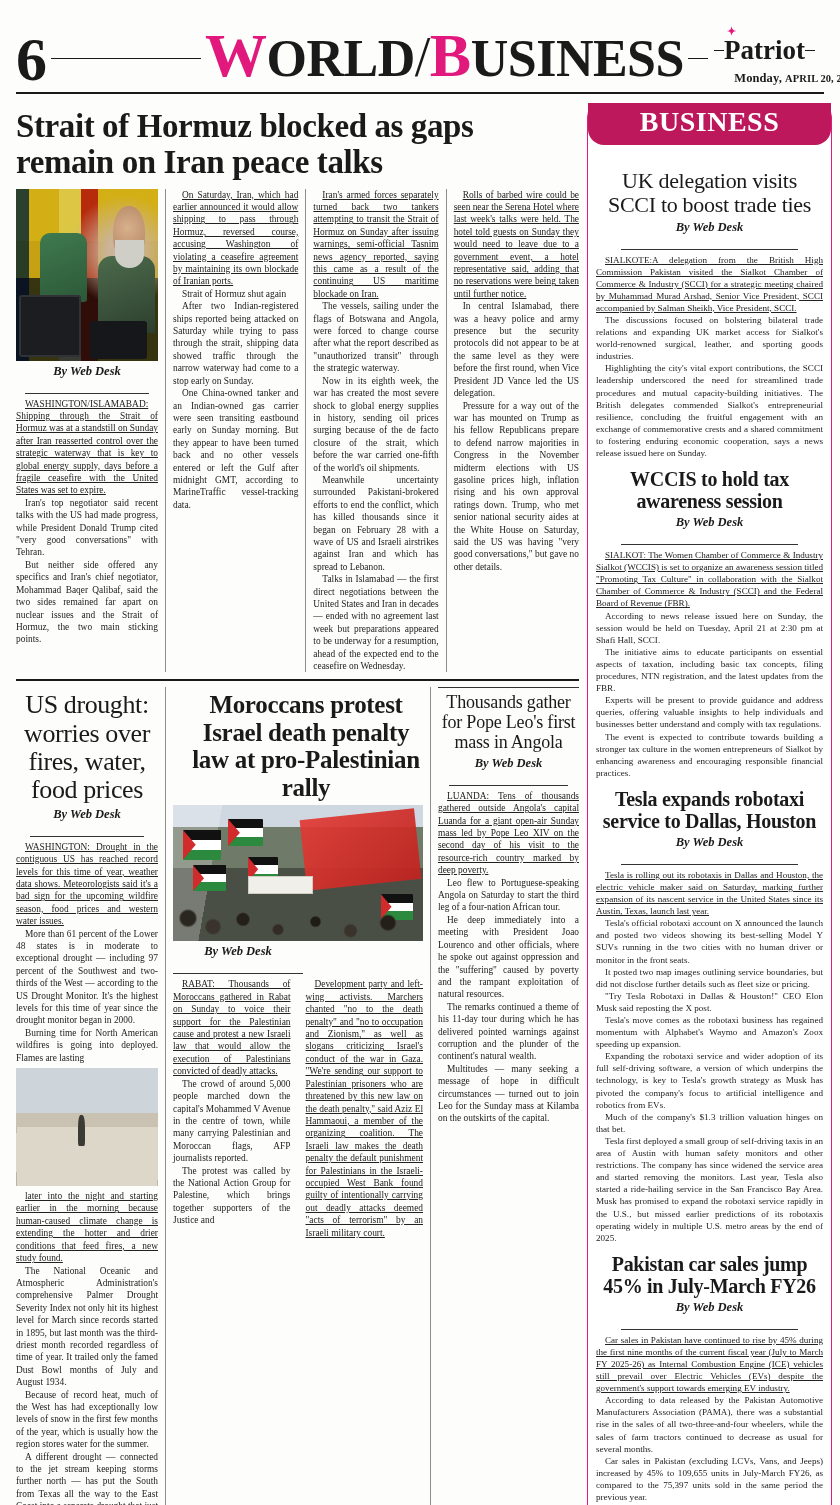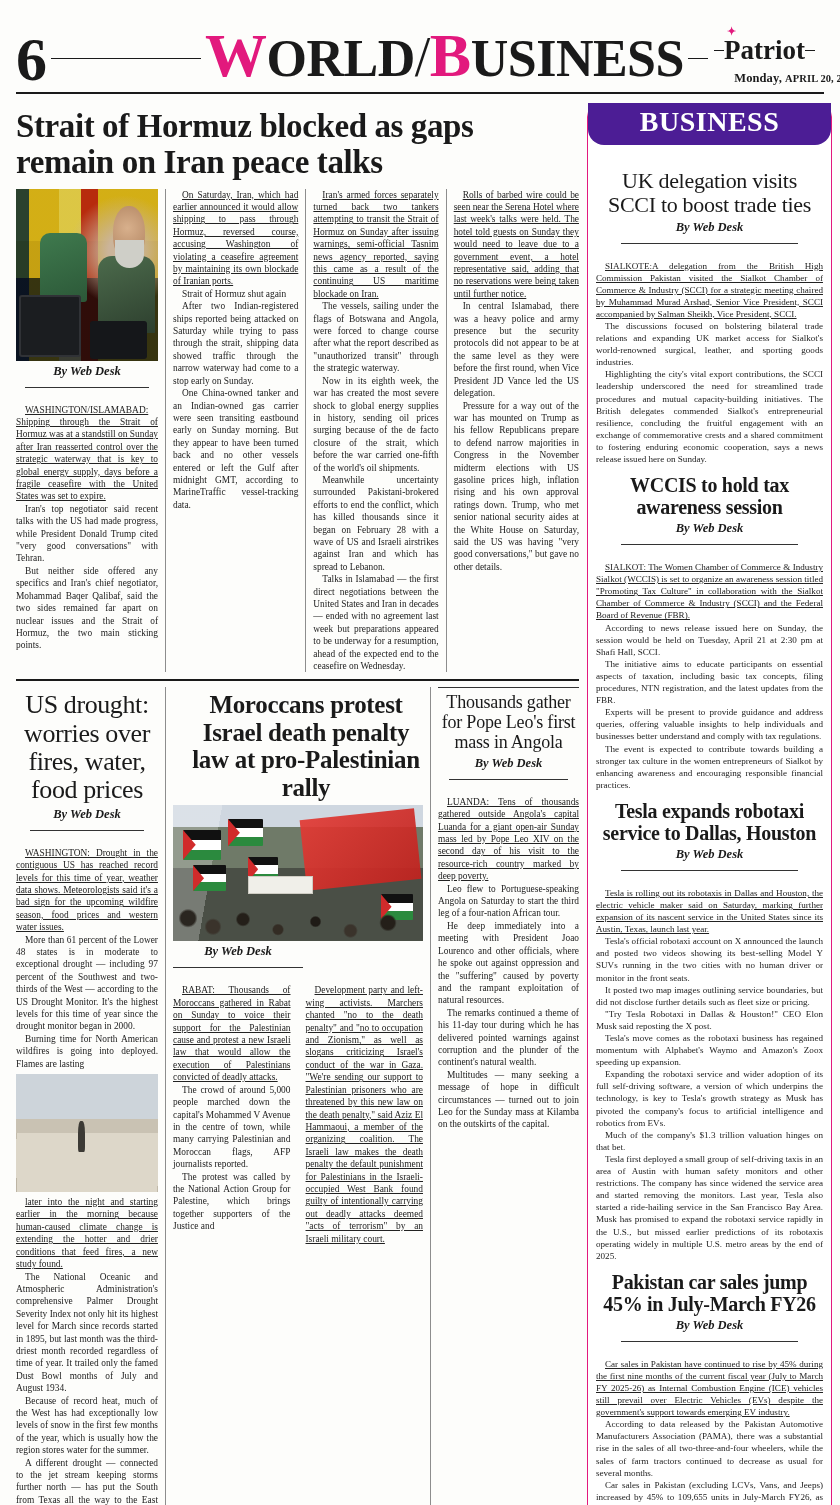--- a/index.html
+++ b/index.html
@@ -73,21 +73,21 @@
   .left-zone { width: 563px; flex: 0 0 563px; }
   .right-zone {
     width: 245px; flex: 0 0 245px; margin-left: 8px;
     border: 1.4px solid #e2197d; border-radius: 14px;
     padding: 0 8px 6px 8px; position: relative;
     background: #fff;
   }
 
   
   .biz-banner {
-    background: #4c1d95; color: #fff;
+    background: #be185d; color: #fff;
     border-radius: 0 0 16px 16px;
     margin: 0 -8px 0 -8px;
     padding: 3px 0 7px 0;
     text-align: center;
     font-size: 28px; font-weight: 700; letter-spacing: 0.5px;
     font-family: "Liberation Serif", serif;
     position: relative; top: -1px;
   }
 
   
@@ -112,22 +112,22 @@
     text-align: center; letter-spacing: -0.3px; margin: 4px 0 4px 16px;
   }
   .hl-small-serif {
     font-size: 18px; font-weight: 400; line-height: 1.1;
     text-align: center; letter-spacing: -0.2px; margin: 4px 0 2px 0;
   }
 
   
   .byline {
     text-align: center; font-style: italic; font-weight: 700;
-    font-size: 12.5px; margin: 3px auto 16px auto;
-    padding-bottom: 8px;
+    font-size: 12.5px; margin: 3px auto 4px auto;
+    padding-bottom: 14px;
     width: 62%;
     border-bottom: 1.6px solid #333;
   }
   .byline.wide { width: 78%; }
   .byline.narrow { width: 80%; }
   .body-txt {
     font-size: 9.4px; line-height: 1.32; text-align: justify;
     font-family: "Liberation Serif", serif; color: #222;
     hyphens: auto;
   }

